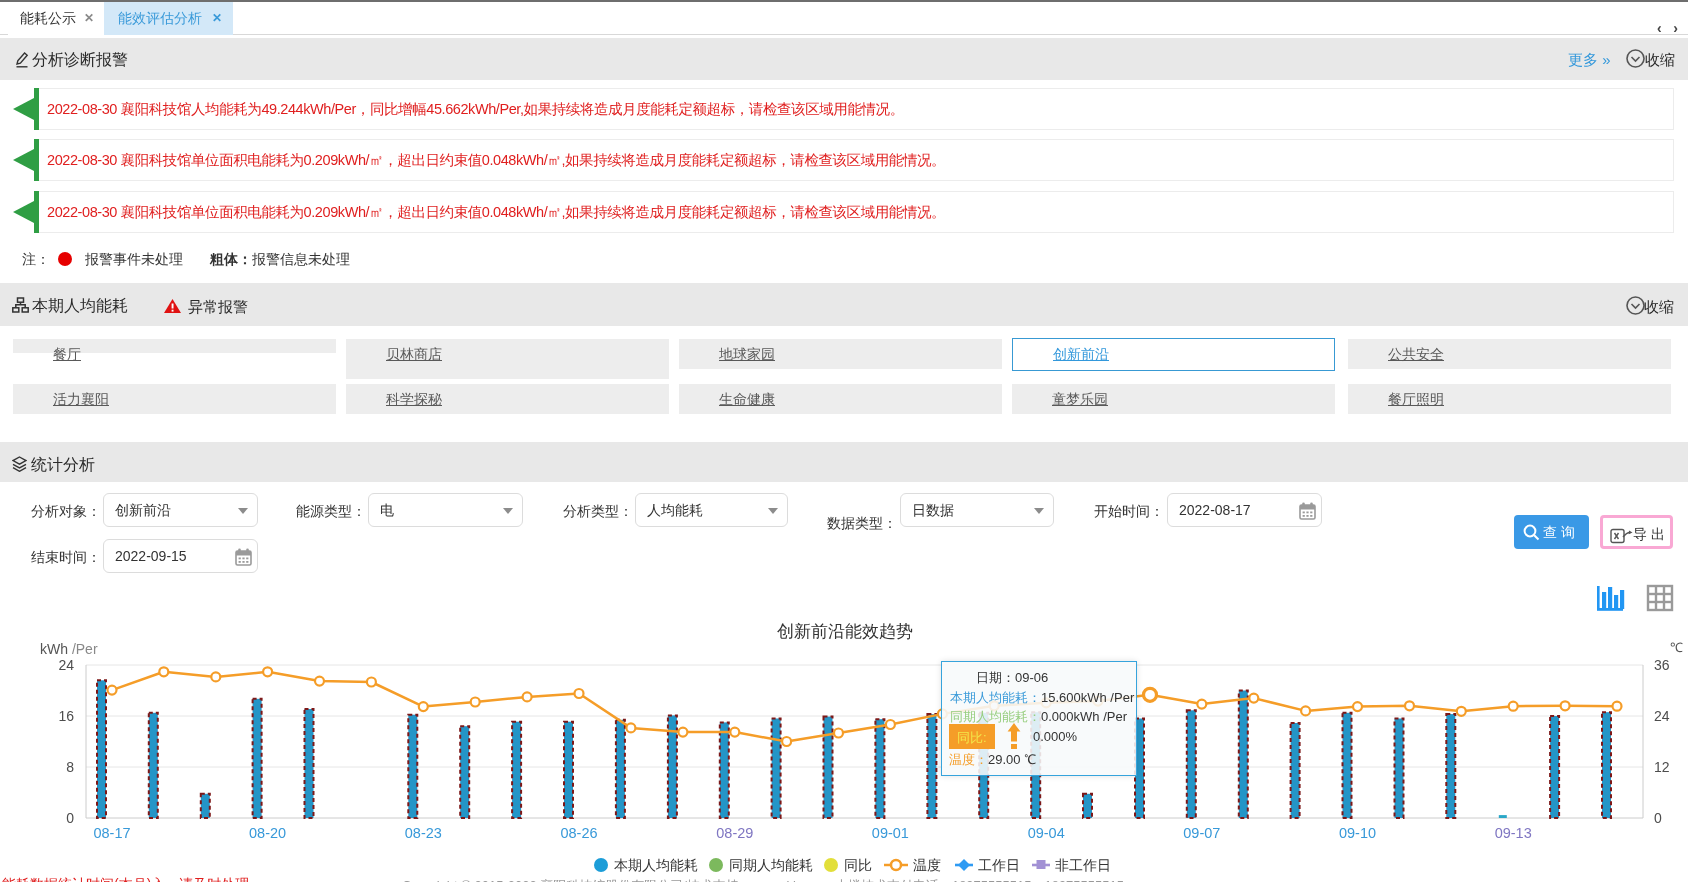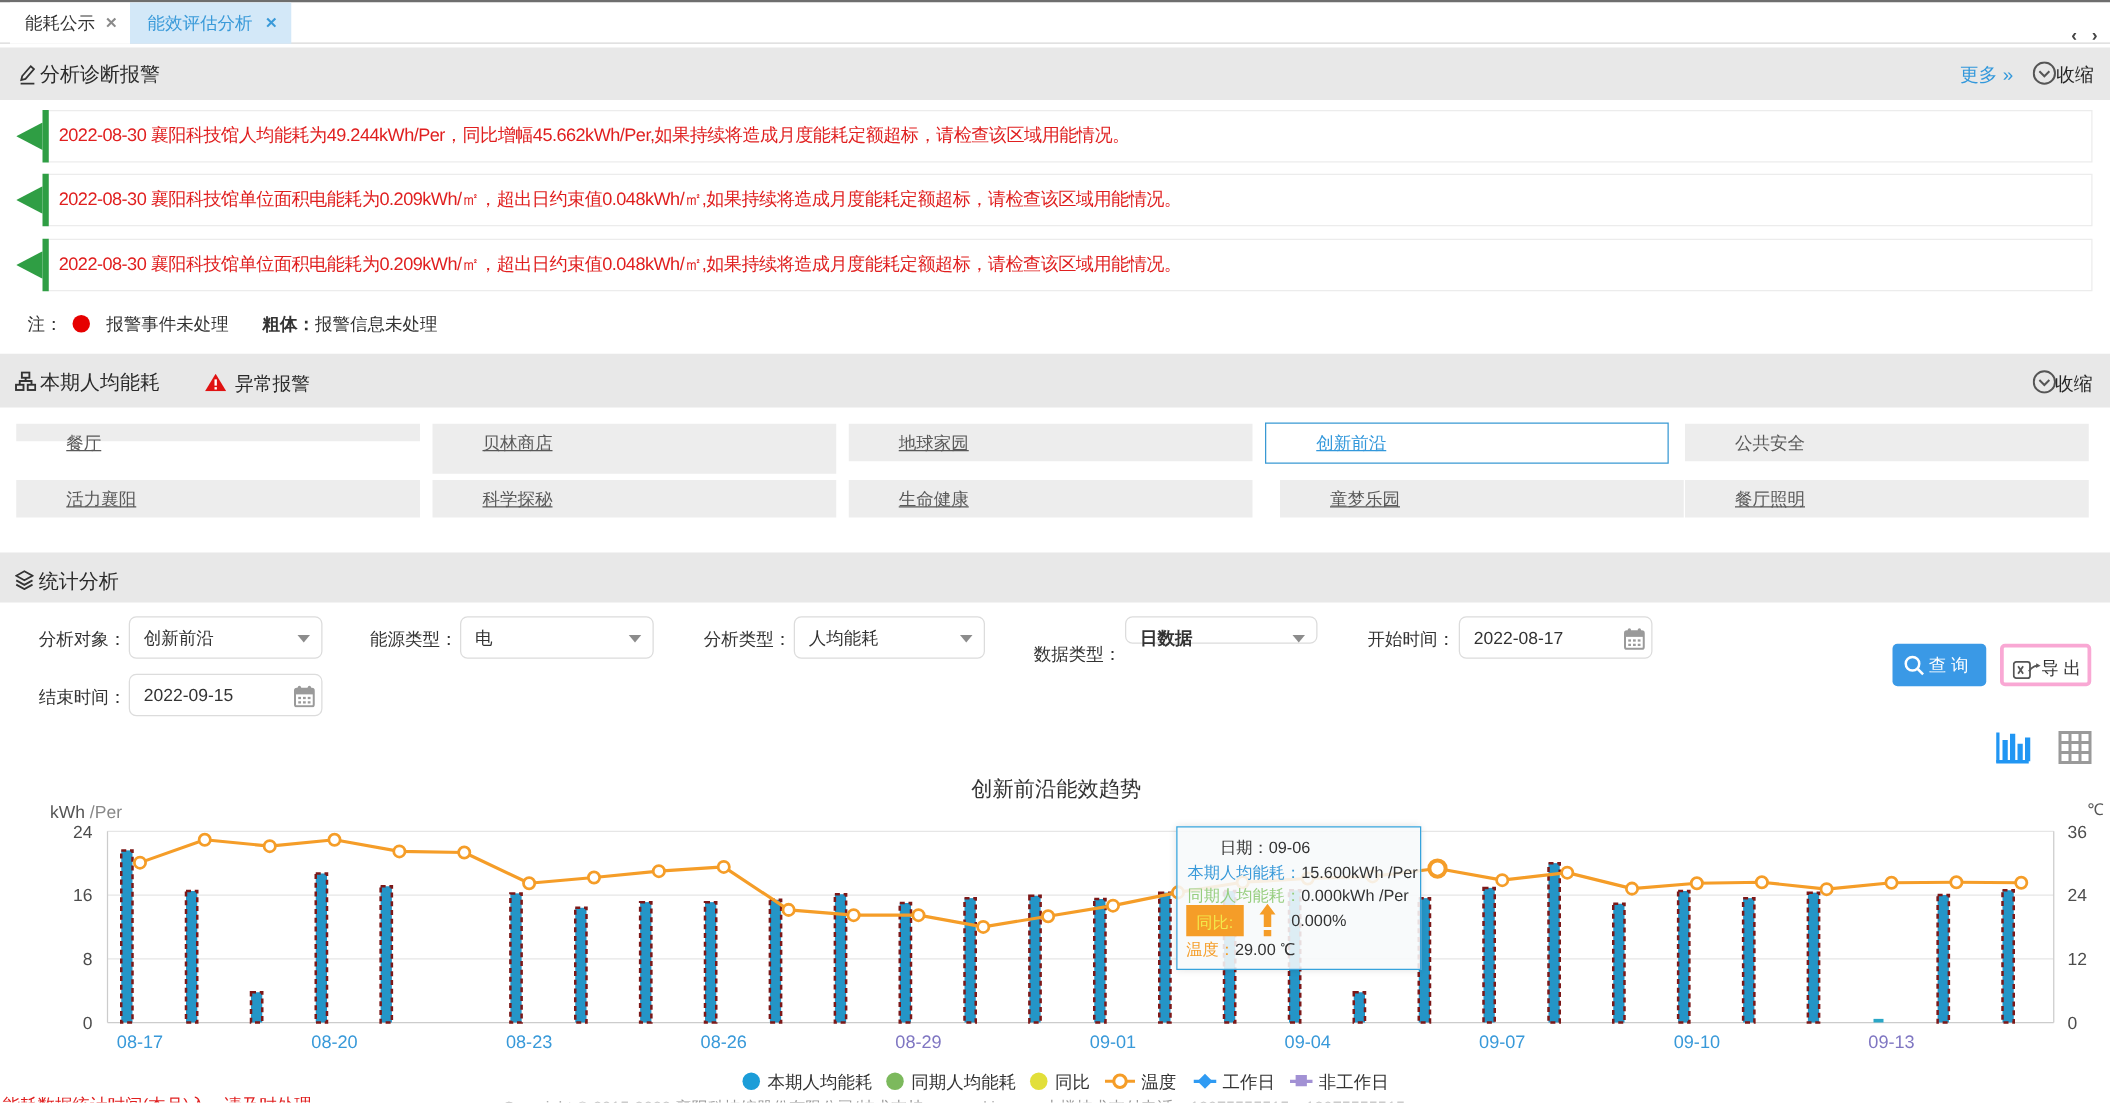--- a/index.html
+++ b/index.html
@@ -75,32 +75,32 @@
 <div style="position:absolute;left:346px;top:339px;width:323px;height:40px;background:#ededed;">
     <div style="position:absolute;left:40px;top:0;height:30px;line-height:30px;font-size:14px;color:#595959;text-decoration:underline;">贝林商店</div>
   </div>
 <div style="position:absolute;left:679px;top:339px;width:323px;height:30px;background:#ededed;">
     <div style="position:absolute;left:40px;top:0;height:30px;line-height:30px;font-size:14px;color:#595959;text-decoration:underline;">地球家园</div>
   </div>
 <div style="position:absolute;left:1012px;top:338px;width:323px;height:33px;background:#fff;border:1px solid #3899d3;box-sizing:border-box;">
     <div style="position:absolute;left:40px;top:0;height:31px;line-height:31px;font-size:14px;color:#3398db;text-decoration:underline;">创新前沿</div>
   </div>
 <div style="position:absolute;left:1348px;top:339px;width:323px;height:30px;background:#ededed;">
-    <div style="position:absolute;left:40px;top:0;height:30px;line-height:30px;font-size:14px;color:#595959;">公共安全</div>
+    <div style="position:absolute;left:40px;top:0;height:30px;line-height:30px;font-size:14px;color:#595959;text-decoration:underline;">公共安全</div>
   </div>
 <div style="position:absolute;left:13px;top:384px;width:323px;height:30px;background:#ededed;">
     <div style="position:absolute;left:40px;top:0;height:30px;line-height:30px;font-size:14px;color:#595959;text-decoration:underline;">活力襄阳</div>
   </div>
 <div style="position:absolute;left:346px;top:384px;width:323px;height:30px;background:#ededed;">
     <div style="position:absolute;left:40px;top:0;height:30px;line-height:30px;font-size:14px;color:#595959;text-decoration:underline;">科学探秘</div>
   </div>
 <div style="position:absolute;left:679px;top:384px;width:323px;height:30px;background:#ededed;">
     <div style="position:absolute;left:40px;top:0;height:30px;line-height:30px;font-size:14px;color:#595959;text-decoration:underline;">生命健康</div>
   </div>
-<div style="position:absolute;left:1012px;top:384px;width:323px;height:30px;background:#ededed;margin-left:12px;">
+<div style="position:absolute;left:1012px;top:384px;width:323px;height:30px;background:#ededed;">
     <div style="position:absolute;left:40px;top:0;height:30px;line-height:30px;font-size:14px;color:#595959;text-decoration:underline;">童梦乐园</div>
   </div>
 <div style="position:absolute;left:1348px;top:384px;width:323px;height:30px;background:#ededed;">
     <div style="position:absolute;left:40px;top:0;height:30px;line-height:30px;font-size:14px;color:#595959;text-decoration:underline;">餐厅照明</div>
   </div>
 <div style="position:absolute;left:0;top:442px;width:1688px;height:40px;background:#e8e8e8;"></div>
 <svg style="position:absolute;left:12px;top:456px;" width="15" height="16" viewBox="0 0 15 16">
     <g fill="none" stroke="#333" stroke-width="1.4">
       <path d="M7.5 1 L14 4.6 L7.5 8.2 L1 4.6 Z"></path>
       <path d="M1 8.3 L7.5 11.9 L14 8.3"></path>
@@ -117,21 +117,21 @@
 <div style="position:absolute;left:368px;top:493px;width:155px;height:34px;background:#fff;border:1px solid #dcdcdc;border-radius:6px;box-sizing:border-box;">
 <div style="position:absolute;left:11px;top:0;height:32px;line-height:32px;font-size:14px;color:#333;">电</div>
     <div style="position:absolute;right:9px;top:14px;width:0;height:0;border-left:5.5px solid transparent;border-right:5.5px solid transparent;border-top:6.5px solid #8c8c8c;"></div>
   </div>
 <div style="position:absolute;left:563px;top:503px;font-size:14px;color:#333;font-weight:normal;white-space:nowrap;">分析类型：</div>
 <div style="position:absolute;left:635px;top:493px;width:153px;height:34px;background:#fff;border:1px solid #dcdcdc;border-radius:6px;box-sizing:border-box;">
 <div style="position:absolute;left:11px;top:0;height:32px;line-height:32px;font-size:14px;color:#333;">人均能耗</div>
     <div style="position:absolute;right:9px;top:14px;width:0;height:0;border-left:5.5px solid transparent;border-right:5.5px solid transparent;border-top:6.5px solid #8c8c8c;"></div>
   </div>
 <div style="position:absolute;left:827px;top:503px;font-size:14px;color:#333;font-weight:normal;white-space:nowrap;margin-top:12px;">数据类型：</div>
-<div style="position:absolute;left:900px;top:493px;width:154px;height:22px;background:#fff;border:1px solid #dcdcdc;border-radius:6px;box-sizing:border-box;font-weight:bold;">
+<div style="position:absolute;left:900px;top:493px;width:154px;height:34px;background:#fff;border:1px solid #dcdcdc;border-radius:6px;box-sizing:border-box;">
 <div style="position:absolute;left:11px;top:0;height:32px;line-height:32px;font-size:14px;color:#333;">日数据</div>
     <div style="position:absolute;right:9px;top:14px;width:0;height:0;border-left:5.5px solid transparent;border-right:5.5px solid transparent;border-top:6.5px solid #8c8c8c;"></div>
   </div>
 <div style="position:absolute;left:1094px;top:503px;font-size:14px;color:#333;font-weight:normal;white-space:nowrap;">开始时间：</div>
 <div style="position:absolute;left:1167px;top:493px;width:155px;height:34px;background:#fff;border:1px solid #dcdcdc;border-radius:6px;box-sizing:border-box;">
 <div style="position:absolute;left:11px;top:0;height:32px;line-height:32px;font-size:14px;color:#333;">2022-08-17</div>
     <svg style="position:absolute;right:5px;top:8px;" width="17" height="18" viewBox="0 0 17 18">
       <rect x="1" y="3" width="15" height="14" rx="1.5" fill="none" stroke="#9a9a9a" stroke-width="1.6"></rect>
       <rect x="1" y="3" width="15" height="4.5" fill="#9a9a9a"></rect>
       <rect x="3.2" y="0.5" width="2.6" height="4" rx="1.3" fill="#9a9a9a"></rect>

